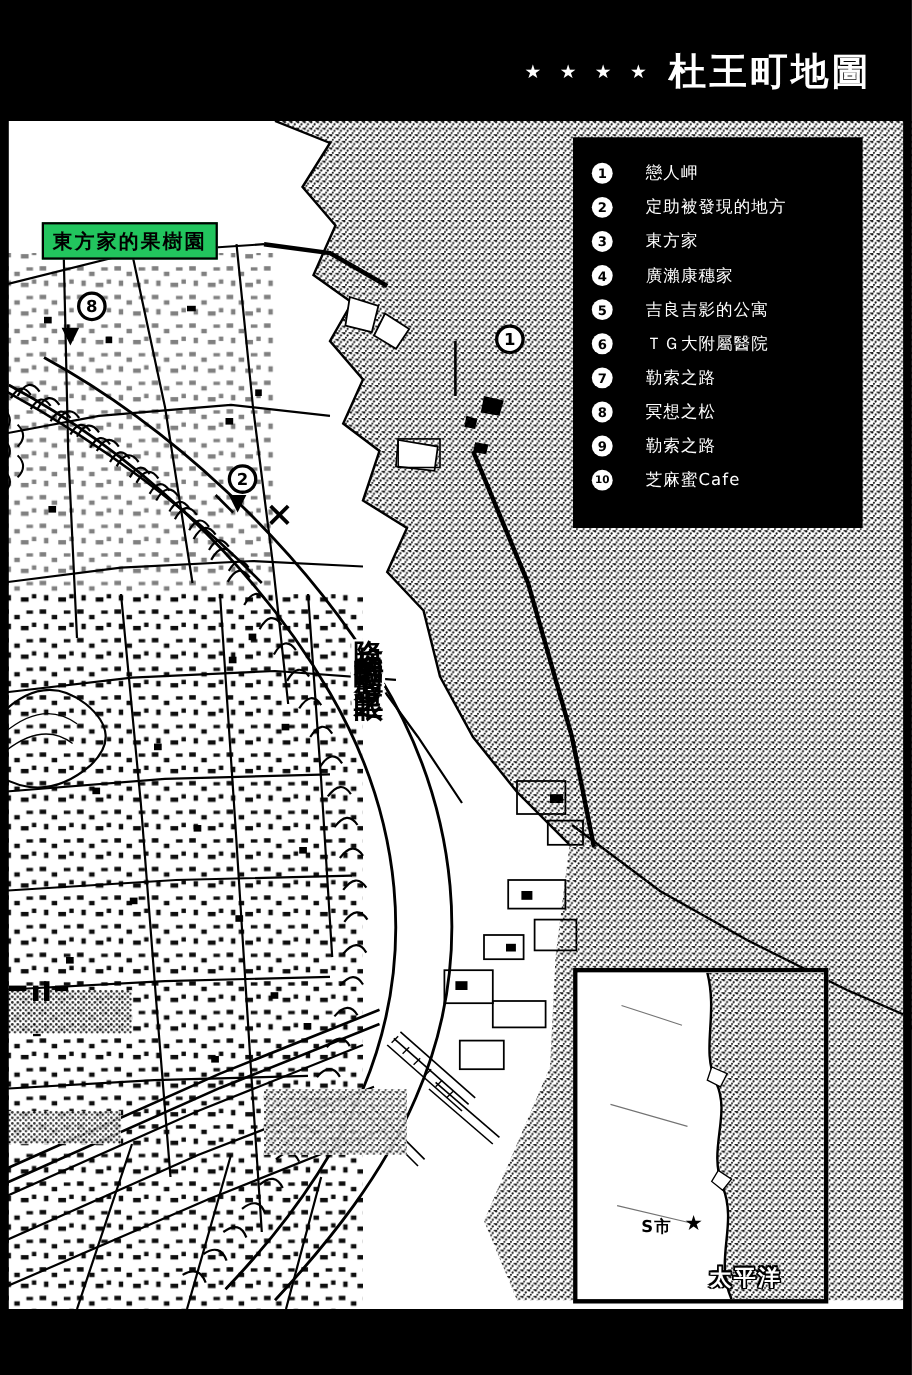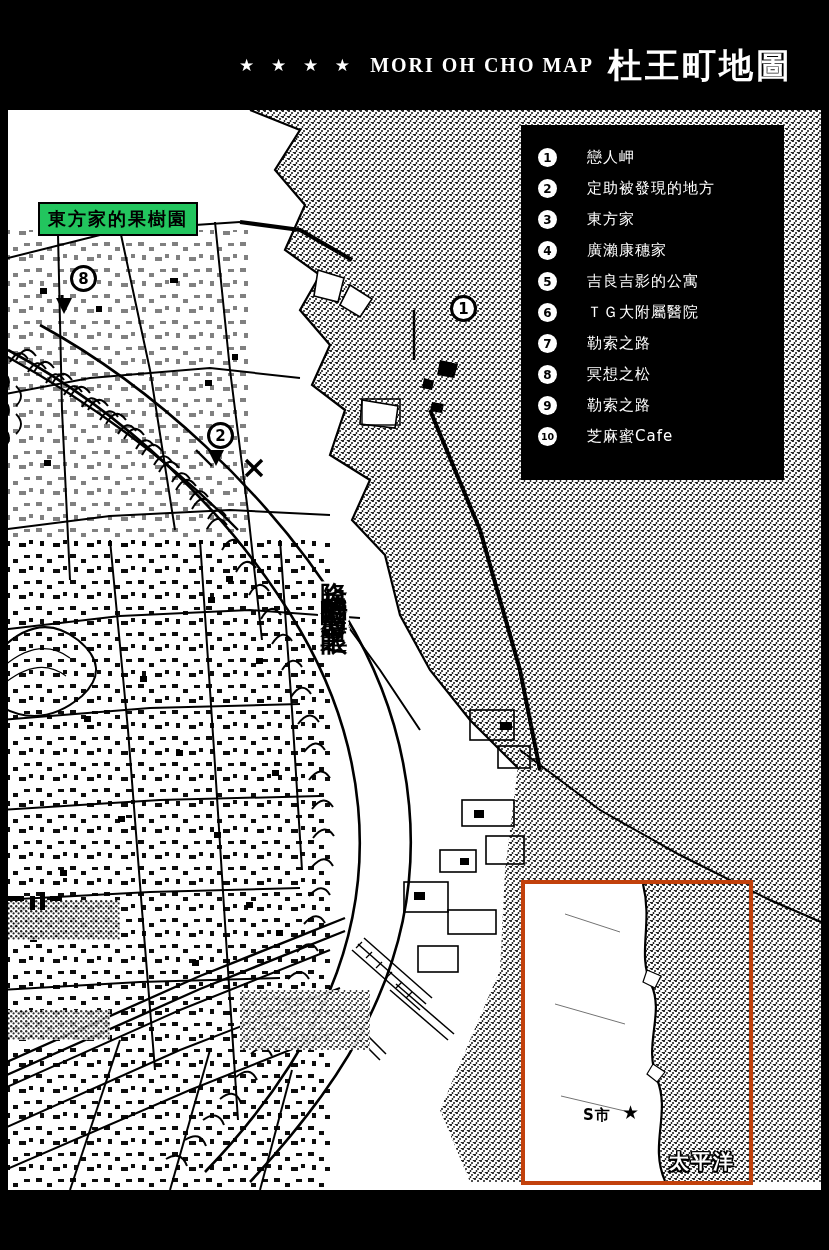--- a/index.html
+++ b/index.html
@@ -32,35 +32,34 @@
 
   .marker{position:absolute;width:27px;height:27px;border-radius:50%;background:#fff;border:3px solid #000;display:flex;align-items:center;justify-content:center;font-family:"DejaVu Sans",sans-serif;font-size:15px;font-weight:700;color:#000;box-sizing:border-box;}
 
   .vertlabel{position:absolute;writing-mode:vertical-rl;text-orientation:upright;font-family:"DejaVu Serif",serif;font-size:27px;font-weight:700;letter-spacing:6px;color:#000;
     text-shadow:
       -2px 0 #fff, 2px 0 #fff, 0 -2px #fff, 0 2px #fff,
       -2px -2px #fff, 2px -2px #fff, -2px 2px #fff, 2px 2px #fff,
       -3px 0 #fff, 3px 0 #fff;}
 
   
-  .inset{position:absolute;left:521px;top:770px;width:232px;height:305px;background:#fff;border:4px solid #c2410c;box-sizing:border-box;overflow:hidden;}
+  .inset{position:absolute;left:521px;top:770px;width:232px;height:305px;background:#fff;border:4px solid #000000;box-sizing:border-box;overflow:hidden;}
   .inset-city{position:absolute;left:58px;top:222px;font-family:"DejaVu Sans",sans-serif;font-size:15px;font-weight:700;color:#000;letter-spacing:1px;}
   .inset-star{position:absolute;left:97px;top:219px;font-size:19px;line-height:1;color:#000;}
-  .inset-ocean{position:absolute;left:144px;top:264px;font-family:"DejaVu Serif",serif;font-size:20px;font-weight:700;color:#fff;letter-spacing:2px;
+  .inset-ocean{position:absolute;left:120px;top:264px;font-family:"DejaVu Serif",serif;font-size:20px;font-weight:700;color:#fff;letter-spacing:2px;
     text-shadow:-1.5px 0 #000,1.5px 0 #000,0 -1.5px #000,0 1.5px #000,-1.5px -1.5px #000,1.5px 1.5px #000,1.5px -1.5px #000,-1.5px 1.5px #000;}
 </style>
 </head>
 <body>
 
 <div class="page">
 
   <div class="header">
     <div class="header-inner">
       <span class="stars">★ ★ ★ ★</span>
-      <span class="rom-title">MORI OH CHO MAP</span>
       <span class="cjk-title">杜王町地圖</span>
     </div>
   </div>
 
   <div class="map">
 
     <svg class="mapsvg" width="829" height="1080" viewBox="0 0 829 1080">
       <defs>
 
         <pattern id="stipple" width="6" height="6" patternUnits="userSpaceOnUse">

